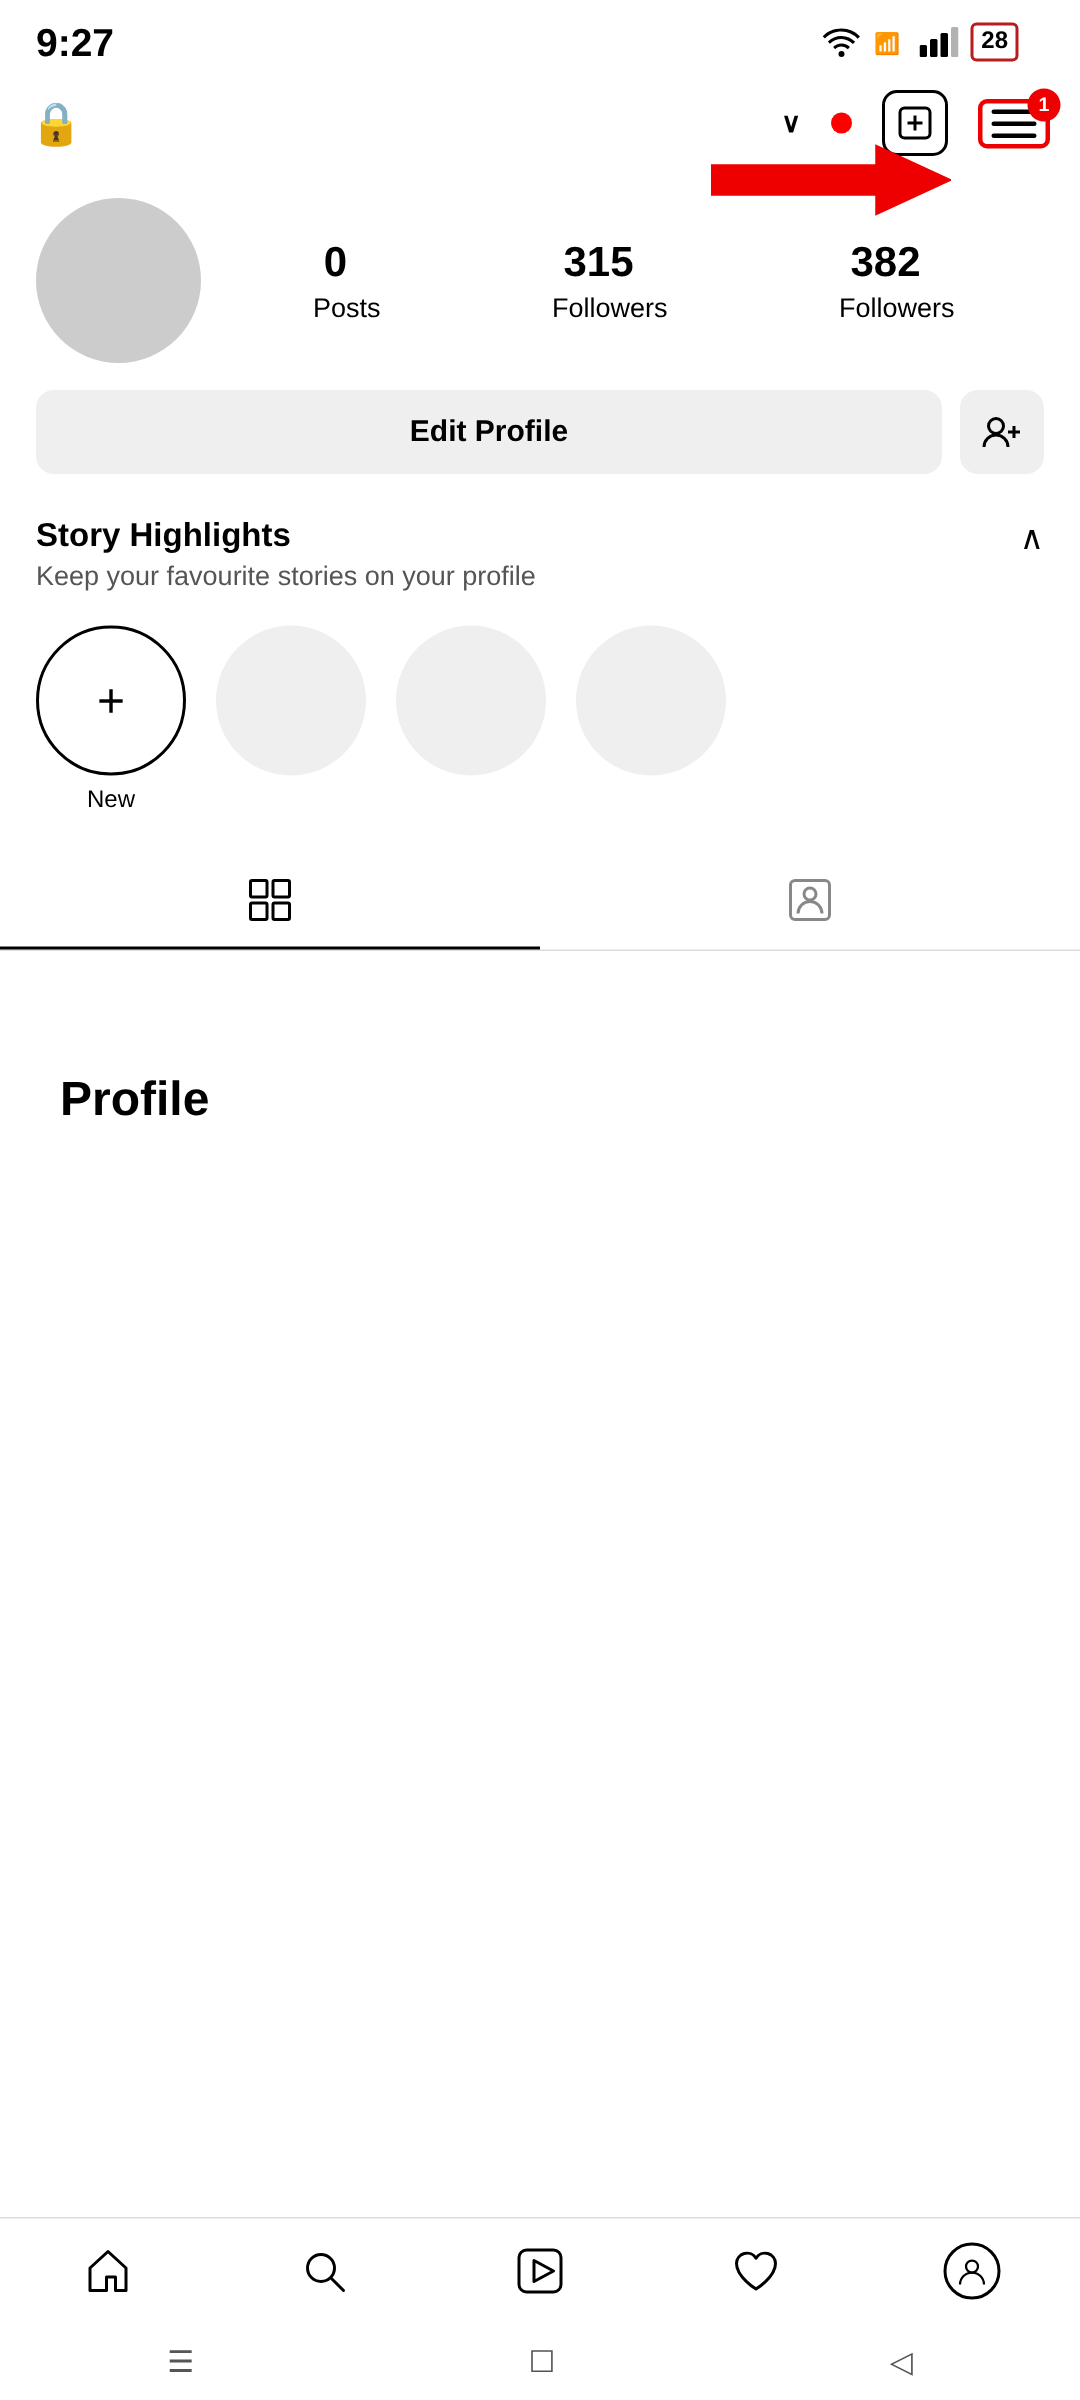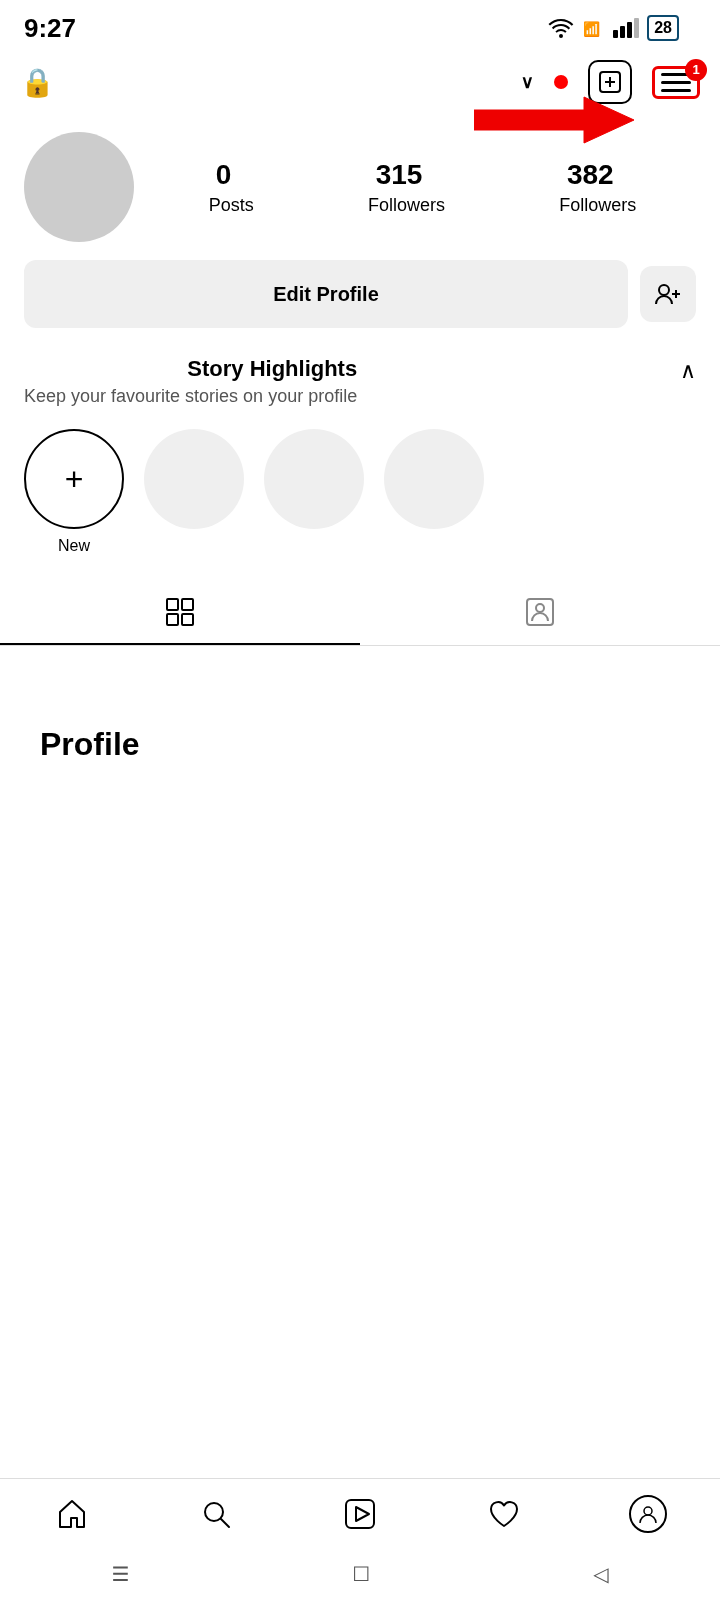--- a/index.html
+++ b/index.html
@@ -28,21 +28,21 @@
     }
     .status-icons {
       display: flex;
       align-items: center;
       gap: 8px;
     }
     .status-icons svg {
       fill: #000;
     }
     .battery-box {
-      border: 2px solid #0c4a6e;
+      border: 2px solid #b91c1c;
       border-radius: 4px;
       padding: 2px 5px;
       font-size: 16px;
       font-weight: 600;
       position: relative;
     }
 
     
     .top-nav {
       display: flex;
@@ -169,21 +169,21 @@
 
     
     .edit-profile-section {
       display: flex;
       gap: 12px;
       padding: 18px 24px;
       align-items: center;
     }
     .edit-profile-btn {
       flex: 1;
-      height: 68px;
+      height: 56px;
       background: #efefef;
       border: none;
       border-radius: 12px;
       font-size: 20px;
       font-weight: 700;
       color: #000;
       cursor: pointer;
     }
     .add-person-btn {
       width: 56px;
@@ -197,21 +197,20 @@
       align-items: center;
       justify-content: center;
     }
 
     
     .story-highlights-header {
       display: flex;
       justify-content: space-between;
       align-items: flex-start;
       padding: 10px 24px 6px 24px;
-      text-align: right;
     }
     .story-highlights-title-block {}
     .story-highlights-title {
       font-size: 22px;
       font-weight: 700;
       color: #000;
     }
     .story-highlights-subtitle {
       font-size: 18px;
       color: #555;

